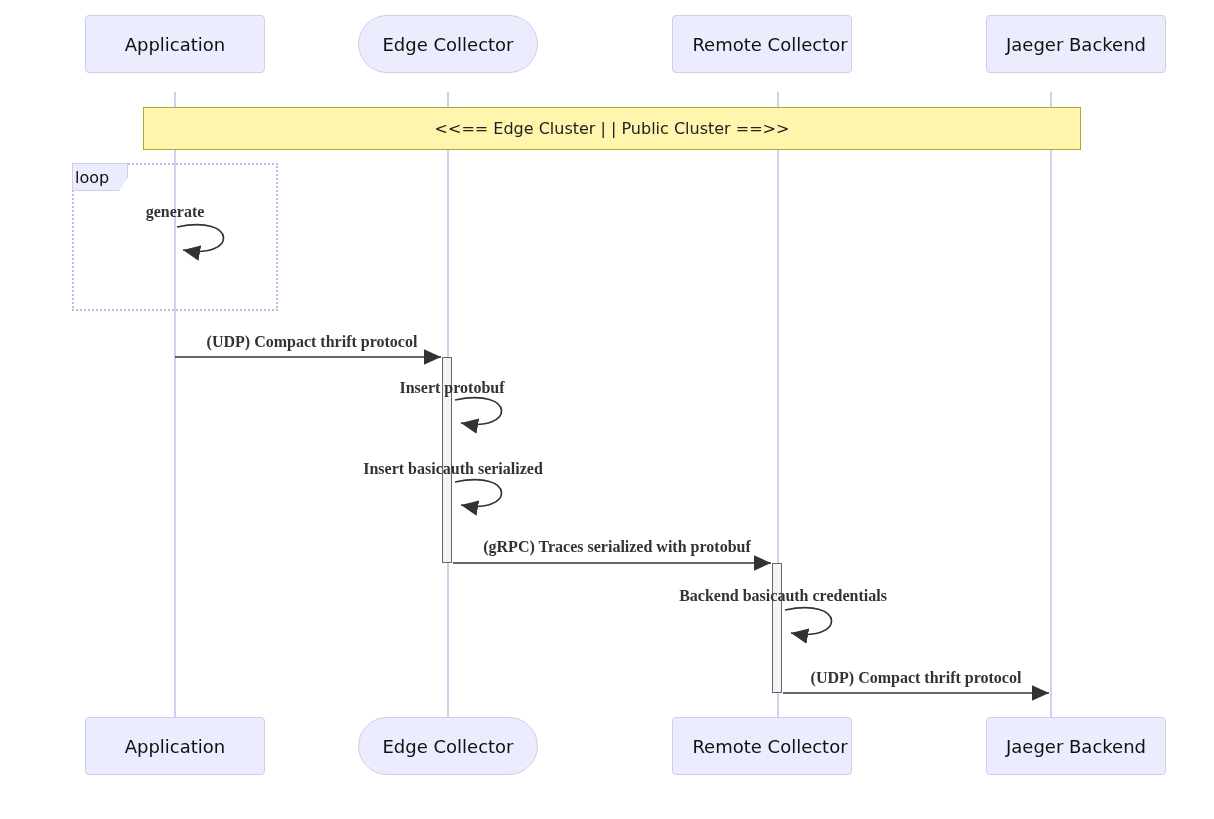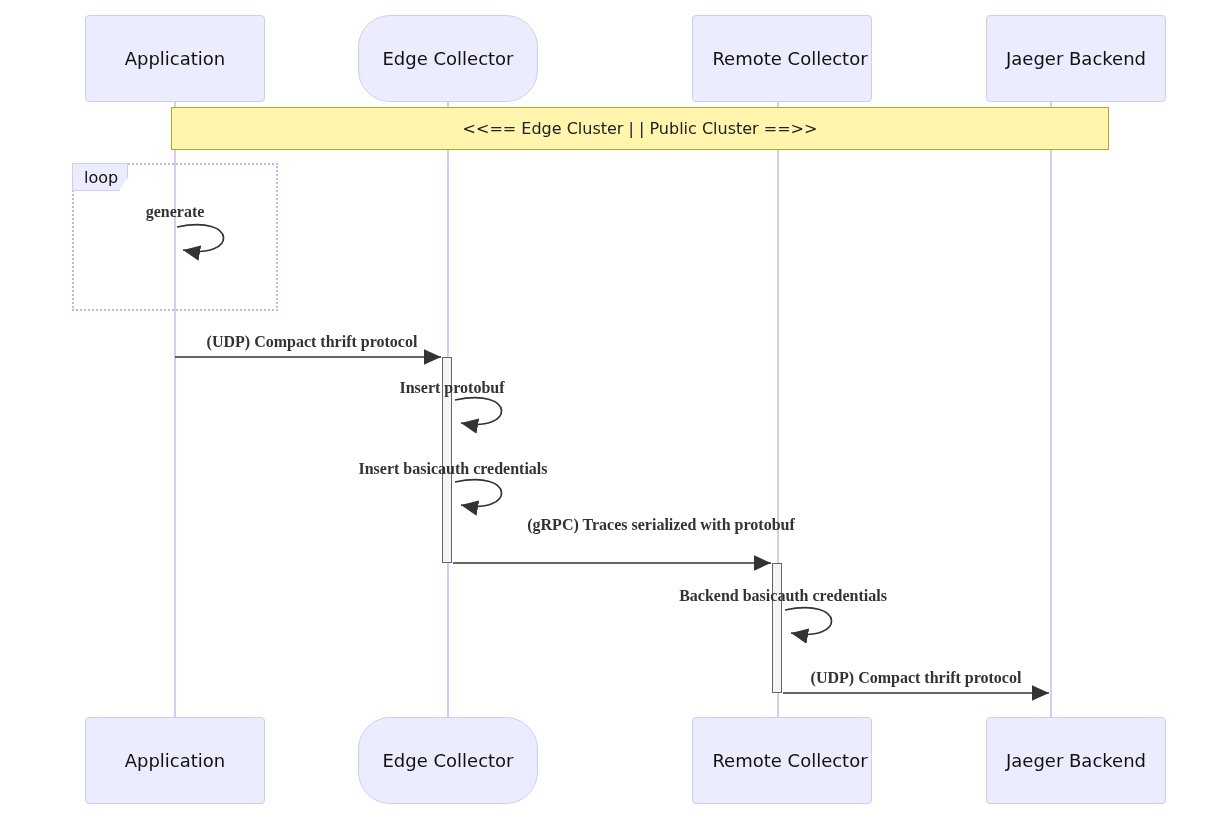--- a/index.html
+++ b/index.html
@@ -6,59 +6,59 @@
   #canvas{
     position:relative;
     width:1214px;height:819px;
     background:#ffffff;
     font-family:"DejaVu Sans", sans-serif;
     overflow:hidden;
   }
   
   .actor-box{
     position:absolute;
-    width:180px;height:87px;
+    width:180px;height:58px;
     background:#ECECFF;
     border:1px solid #d3cdea;
     border-radius:4px;
     display:flex;align-items:center;justify-content:center;
     font-size:18px;color:#111;
     box-sizing:border-box;
   }
   .actor-top{top:15px;}
   .actor-bottom{top:717px;}
-  .ax-0{left:85px;}  .ax-1{left:358px;border-radius:32px;}  .ax-2{left:692px;padding-left:16px;}  .ax-3{left:986px;}
+  .ax-0{left:85px;}  .ax-1{left:358px;border-radius:32px;}  .ax-2{left:672px;padding-left:16px;}  .ax-3{left:986px;}
   
   .lifeline{
     position:absolute;top:92px;height:625px;width:2px;
     background:#d5cdf0;
   }
   .ll-0{left:174px;} .ll-1{left:447px;} .ll-2{left:777px;} .ll-3{left:1050px;}
   
   .note{
     position:absolute;left:143px;top:107px;width:938px;height:43px;
     background:#fff5ad;border:1px solid #aaaa33;
     box-sizing:border-box;
     display:flex;align-items:center;justify-content:center;
-    font-size:16px;color:#222;margin-left:28px;
+    font-size:16px;color:#222;
   }
   
   .loop-frame{
     position:absolute;left:72px;top:163px;width:206px;height:148px;
     border:2px dotted #beb8e6;
     box-sizing:border-box;
   }
   .loop-tab{
     position:absolute;left:72px;top:163px;width:56px;height:28px;
     background:#ECECFF;border:1px solid #d3cdea;
     box-sizing:border-box;
     clip-path:polygon(0 0,100% 0,100% 52%,84% 100%,0 100%);
     font-size:16px;color:#111;
     display:flex;align-items:center;
-    padding-left:11px;
+    padding-left:2px;
   }
   
   .activation{
     position:absolute;width:10px;
     background:#f4f4f4;border:1px solid #666666;
     box-sizing:border-box;
   }
   .act-edge{left:442px;top:357px;height:206px;}
   .act-remote{left:772px;top:563px;height:130px;}
   
@@ -66,21 +66,21 @@
     position:absolute;
     transform:translateX(-50%);
     font-size:16px;font-weight:700;color:#333;
     white-space:nowrap;
     font-family:Liberation Serif, serif;
   }
   .msg-generate {left:175px;top:203px;}
   .msg-udp1     {left:312px;top:333px;}
   .msg-meta     {left:452px;top:379px;}
   .msg-basic    {left:453px;top:460px;}
-  .msg-grpc     {left:617px;top:516px;margin-left:44px;}
+  .msg-grpc     {left:617px;top:538px;}
   .msg-verify   {left:783px;top:587px;}
   .msg-udp2     {left:916px;top:669px;}
   
   #arrows{position:absolute;left:0;top:0;pointer-events:none;}
 </style>
 </head>
 <body>
 
 <div id="canvas">
 
@@ -145,18 +145,18 @@
     <line x1="453" y1="563" x2="771" y2="563" stroke="#333333" stroke-width="1.7" marker-end="url(#ah)"></line>
 
     <path d="M 785 610 C 846 597, 846 643, 791 633" fill="none" stroke="#333333" stroke-width="1.7" marker-end="url(#ah)"></path>
 
     <line x1="783" y1="693" x2="1049" y2="693" stroke="#333333" stroke-width="1.7" marker-end="url(#ah)"></line>
   </svg>
 
   <div class="msg msg-generate">generate</div>
   <div class="msg msg-udp1">(UDP) Compact thrift protocol</div>
   <div class="msg msg-meta">Insert protobuf</div>
-  <div class="msg msg-basic">Insert basicauth credentials</div>
+  <div class="msg msg-basic">Insert basicauth serialized</div>
   <div class="msg msg-grpc">(gRPC) Traces serialized with protobuf</div>
   <div class="msg msg-verify">Backend basicauth credentials</div>
   <div class="msg msg-udp2">(UDP) Compact thrift protocol</div>
 
 </div>
 
 </body></html>

